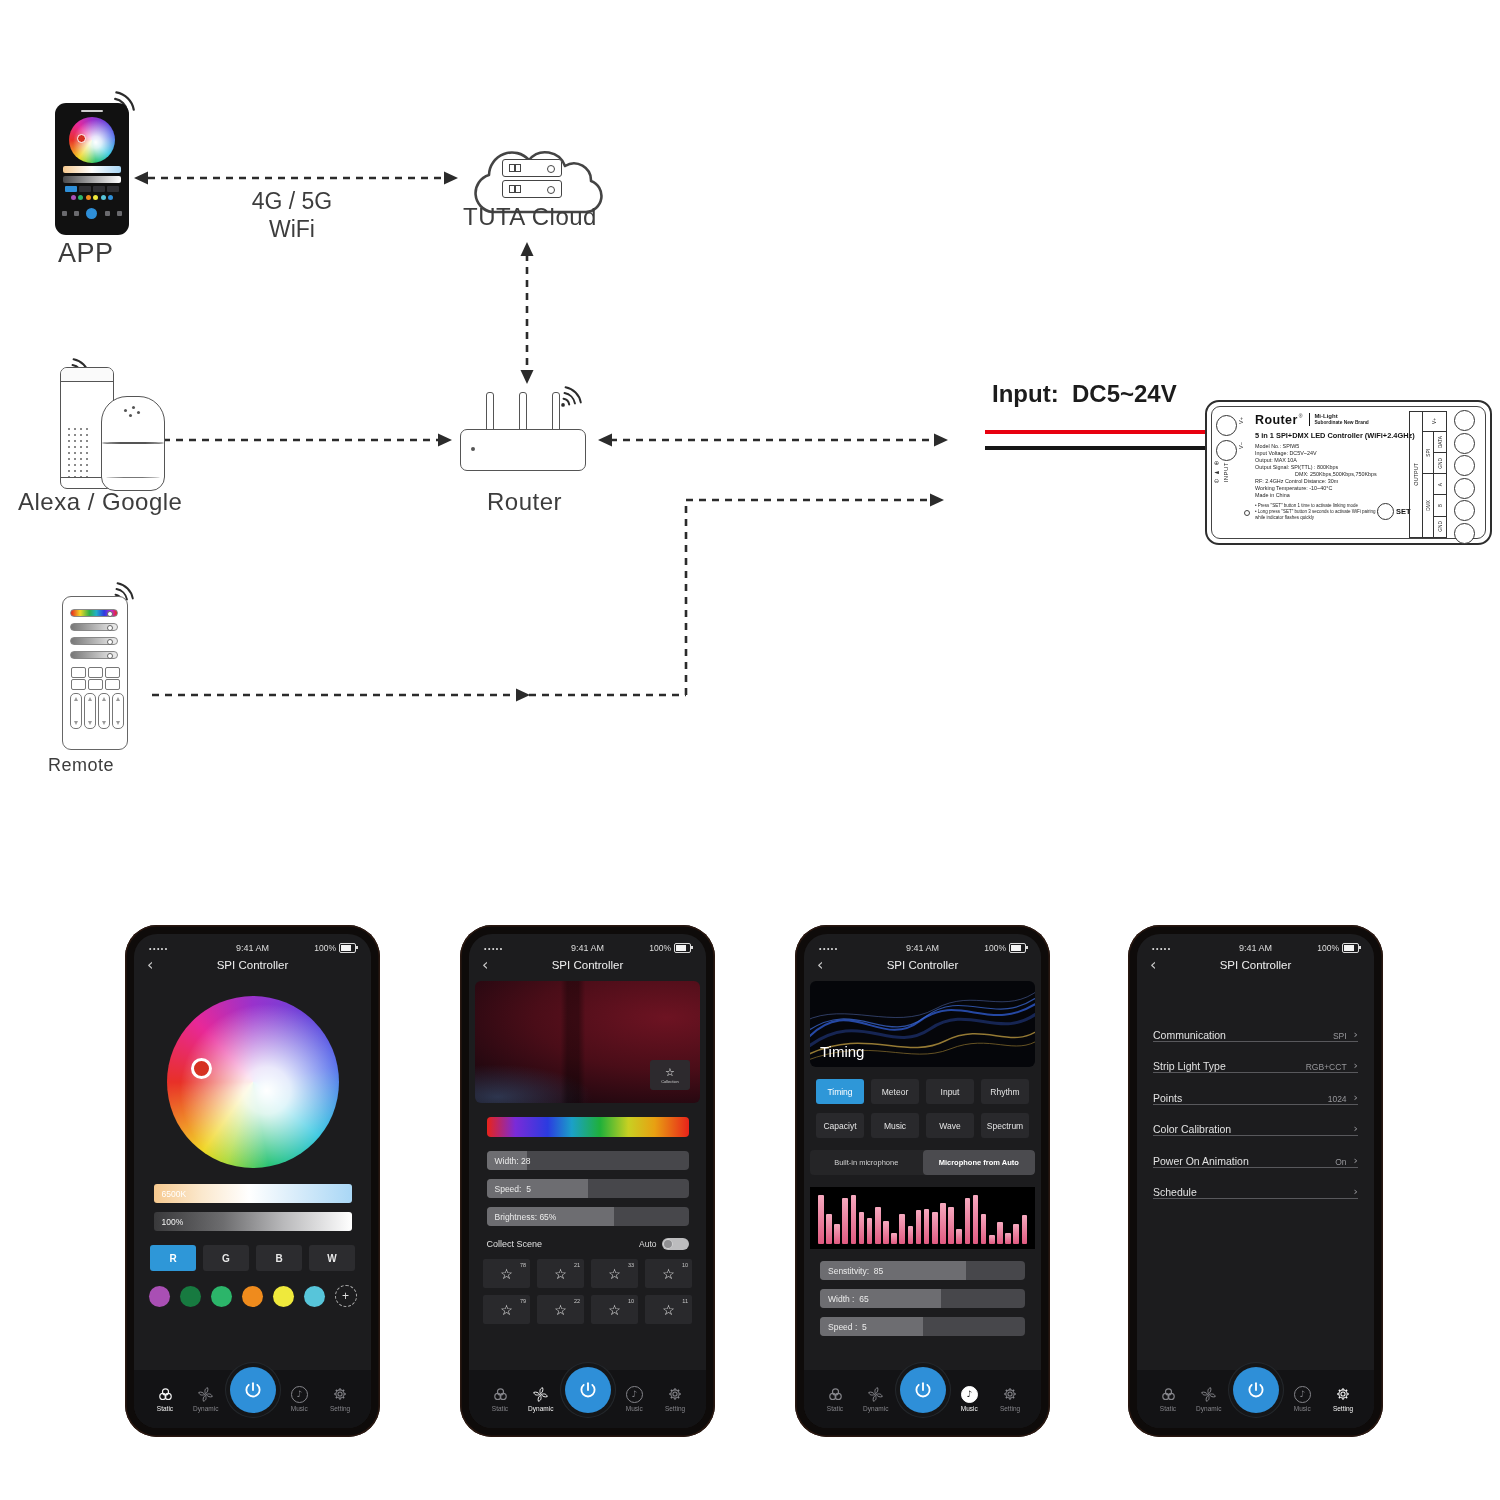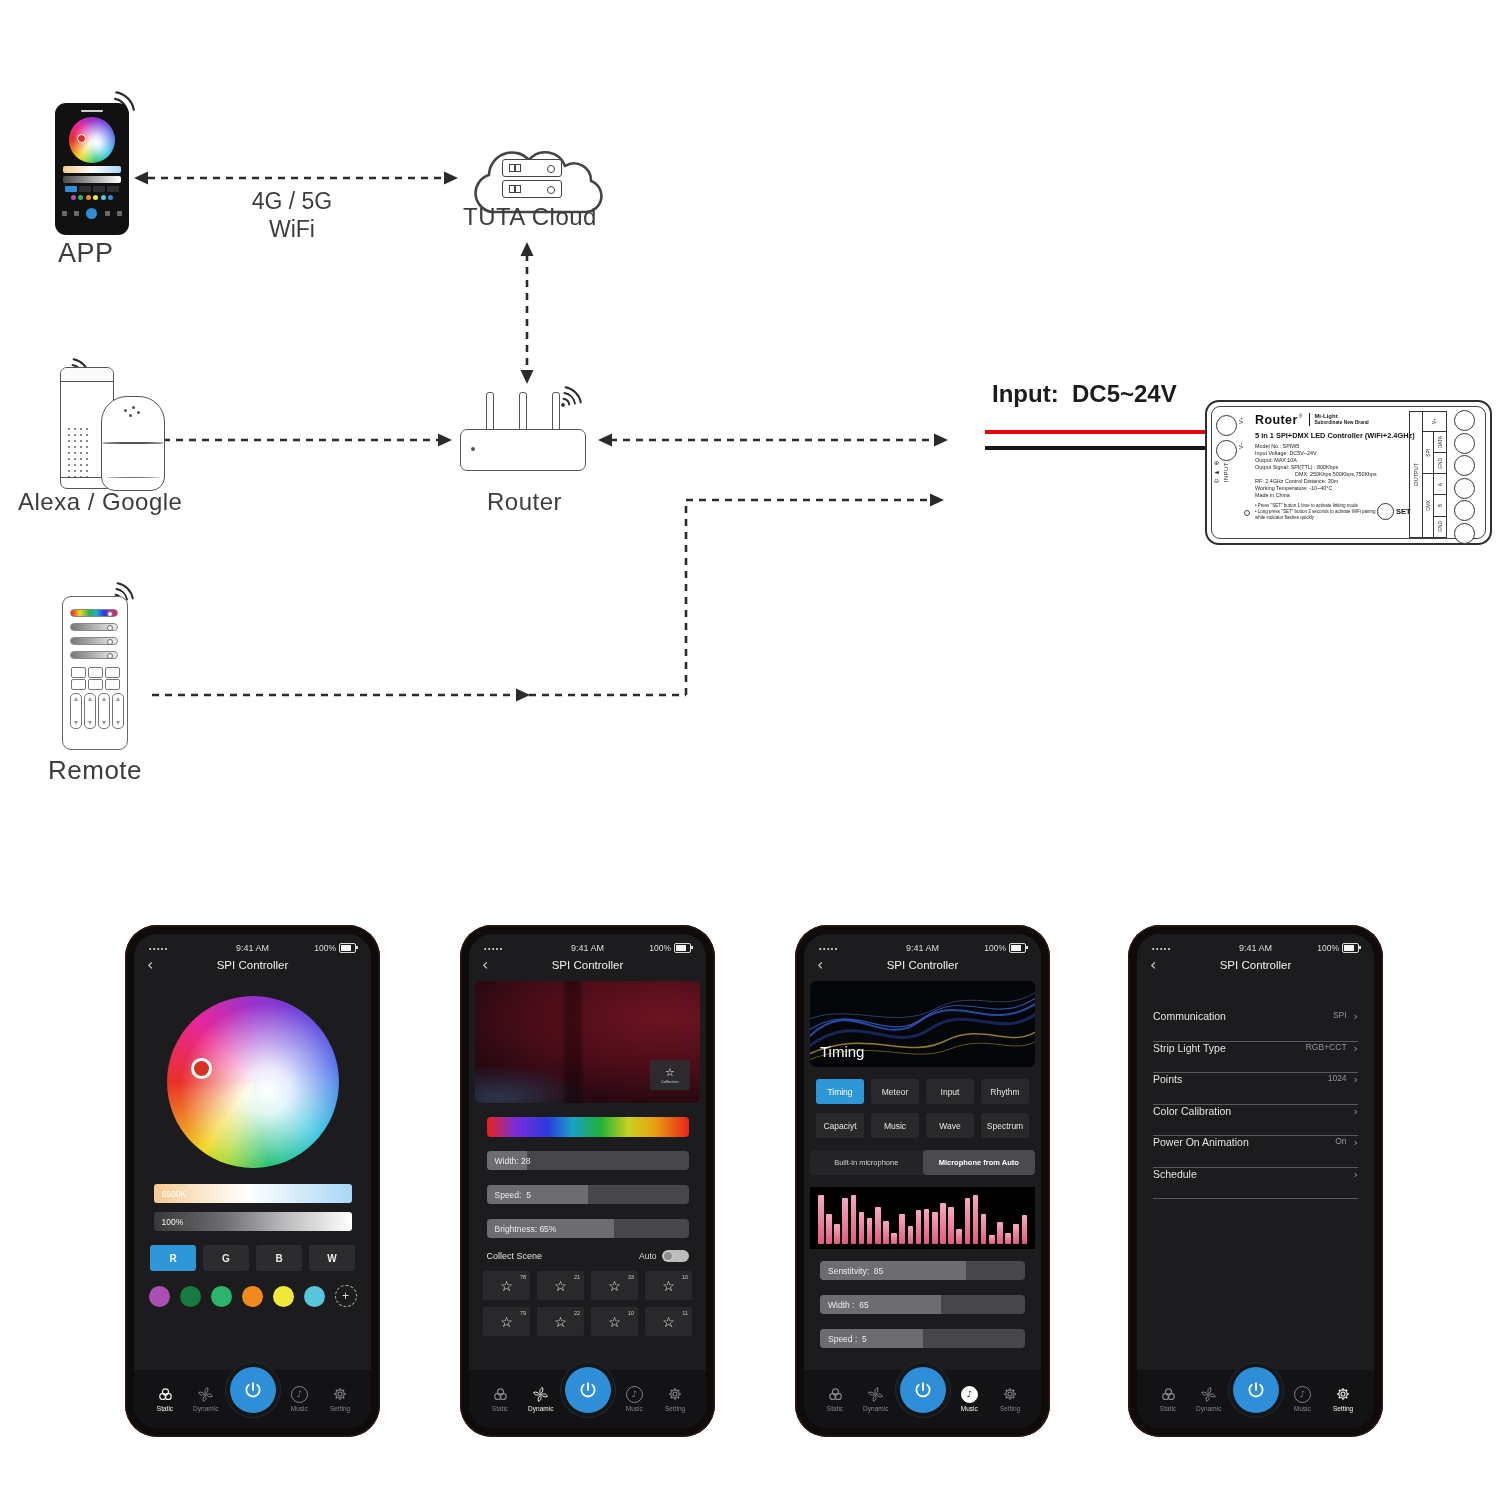--- a/index.html
+++ b/index.html
@@ -142,21 +142,21 @@
      radial-gradient(130% 95% at 85% 30%,#6d1322 0%,#4a0d18 45%,#230810 78%,#120609 100%);}
   .scenelist{position:absolute;left:16px;top:7px;line-height:21.5px;font-size:10.5px;color:rgba(255,235,235,.34);white-space:nowrap;}
   .scenelist .sel{font-size:13px;font-weight:700;color:#fff;}
   .collect-btn{position:absolute;right:10px;bottom:13px;width:40px;height:30px;background:rgba(44,44,47,.95);border-radius:3px;
                display:flex;flex-direction:column;align-items:center;justify-content:center;color:#eee;}
   .collect-btn .st{font-size:11px;line-height:11px;font-family:"DejaVu Sans",sans-serif;}
   .collect-btn .cl{font-size:4px;margin-top:1px;color:#ccc;}
   .rainbow{width:202px;height:20px;border-radius:4px;margin-top:14px;
     background:linear-gradient(90deg,#e8231a 0%,#7a2bd8 14%,#2b3be0 30%,#1ba0c8 42%,#1fb03a 56%,#c8d022 70%,#e8a012 83%,#e8231a 100%);}
   .slider{position:relative;width:202px;height:19px;border-radius:4px;background:#47474b;overflow:hidden;margin-top:14px;}
-  .slider+.slider{margin-top:15px;}
+  .slider+.slider{margin-top:9px;}
   .slider .fill{position:absolute;left:0;top:0;bottom:0;background:#6d6d71;}
   .slabel{position:absolute;left:8px;top:50%;transform:translateY(-50%);font-size:8.5px;color:#ececec;white-space:pre;z-index:1;}
   .collectrow{width:202px;display:flex;align-items:center;margin-top:12px;font-size:9px;color:#e0e0e0;}
   .autolbl{margin-left:auto;font-size:8.5px;color:#dcdcdc;margin-right:5px;}
   .toggle{width:27px;height:12px;border-radius:6px;background:#bcbcbe;position:relative;}
   .toggle i{position:absolute;left:1px;top:1px;width:10px;height:10px;border-radius:50%;background:#8f8f92;
             box-shadow:0 0 0 1px rgba(255,255,255,.6) inset;}
   .stargrid{display:grid;grid-template-columns:repeat(4,47px);gap:7px;margin-top:9px;}
   .sbox{position:relative;height:29px;background:#29292c;border-radius:2px;display:flex;align-items:center;justify-content:center;}
   .sbox .st{font-size:14px;color:#ececec;font-family:"DejaVu Sans",sans-serif;}
@@ -169,21 +169,21 @@
         font-size:8.5px;color:#e4e4e4;}
   .mbtn.on{background:#2e97d8;color:#fff;}
   .micseg{display:flex;width:225px;height:25px;border-radius:4px;background:#252527;margin-top:12px;overflow:hidden;}
   .micseg div{flex:1;display:flex;align-items:center;justify-content:center;font-size:7.5px;color:#cfcfcf;}
   .micseg .sel{background:#4b4b4f;color:#fff;border-radius:4px;font-weight:600;}
   .eq{width:225px;height:62px;background:#000;margin-top:12px;display:flex;align-items:flex-end;gap:2.5px;
       padding:5px 8px;box-sizing:border-box;}
   .eqbar{flex:1;background:linear-gradient(180deg,#f6a9bf,#e05a80);border-radius:1px;}
   
   .setlist{width:205px;margin-top:32px;}
-  .srow{display:flex;align-items:flex-start;height:30.5px;border-bottom:1px solid #58585c;font-size:10.5px;color:#e2e2e2;}
+  .srow{display:flex;align-items:flex-end;height:30.5px;border-bottom:1px solid #58585c;font-size:10.5px;color:#e2e2e2;}
   .srow .sval{margin-left:auto;font-size:8.5px;color:#97979b;}
   .srow .chev{font-size:11px;color:#97979b;margin-left:7px;font-family:"DejaVu Sans",sans-serif;}
 </style>
 </head>
 <body>
 
 <div class="canvas">
 
   <svg class="overlay" width="1500" height="870">
     <g stroke="#2b2b2b" stroke-width="2.6" stroke-dasharray="7 6" fill="none">
@@ -350,21 +350,21 @@
     <div class="r-pill" style="left:35px;top:96px">
         <i class="up"></i>
         <i class="dn"></i>
       </div>
     <div class="r-pill" style="left:49px;top:96px">
         <i class="up"></i>
         <i class="dn"></i>
       </div>
     <div class="r-logo"></div>
   </div>
-  <div class="dlabel" style="left:48px;top:755px;font-size:26px">Remote</div>
+  <div class="dlabel" style="left:48px;top:755px;font-size:18px">Remote</div>
 
   <div class="inputlbl">Input:  DC5~24V</div>
   <div class="wire" style="left: 985px; top: 430px; width: 225px; background: rgb(232, 0, 15);"></div>
   <div class="wire" style="left: 985px; top: 446px; width: 232px; background: rgb(22, 22, 22);"></div>
 
   <div class="device">
     <div class="inner"></div>
     <div class="term-circle" style="left:9px;top:13px"></div>
     <div class="term-circle" style="left:9px;top:38px"></div>
     <div class="dv rot" style="left:31px;top:15px;font-size:5.5px">V+</div>

